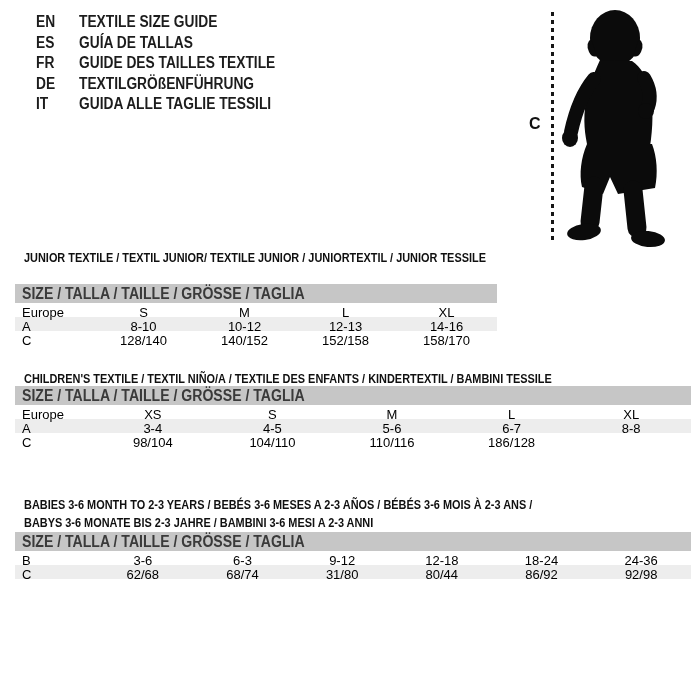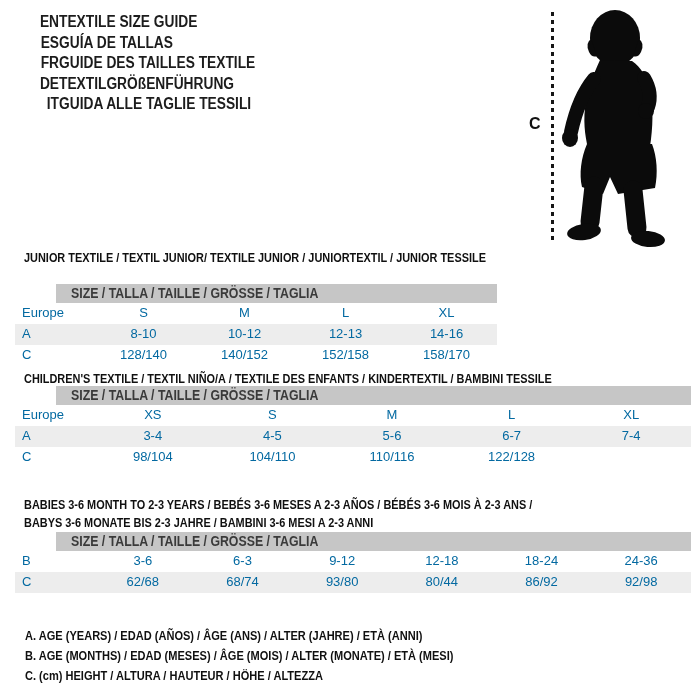--- a/index.html
+++ b/index.html
@@ -1,44 +1,44 @@
 <!DOCTYPE html>
 <html><head>
 <meta charset="utf-8">
 <style>
   html,body{margin:0;padding:0;background:#fff;}
   .page{
     position:relative;width:700px;height:700px;background:#ffffff;
     font-family:"Liberation Sans",sans-serif;color:#1f1f1f;overflow:hidden;
   }
   
-  .lang-list{position:absolute;left:16px;top:12px;text-align:right;}
+  .lang-list{position:absolute;left:36px;top:12px;}
   .lang-row{display:flex;font-weight:bold;font-size:16px;line-height:20.5px;
     transform:scaleX(0.86);transform-origin:0 0;color:#1c1c1c;white-space:nowrap;}
   .lang-code{width:50px;flex:0 0 auto;}
   
   .c-label{position:absolute;left:529px;top:115px;font-weight:bold;font-size:16px;color:#111;}
   .dash-line{position:absolute;left:551px;top:12px;width:3px;height:232px;
     background:repeating-linear-gradient(to bottom,#161616 0 4px,transparent 4px 8px);}
   .toddler{position:absolute;left:556px;top:6px;width:140px;height:244px;}
   
   .tbl{position:absolute;left:15px;}
   .sec1{top:250px;width:482px;}
   .sec2{top:371px;width:676px;}
   .sec3{top:496px;width:676px;}
   .sec-title{font-weight:bold;font-size:13px;line-height:15px;margin-left:9px;
     transform:scaleX(0.84);transform-origin:0 0;white-space:nowrap;color:#101010;}
   .sec1 .title-wrap{margin-bottom:19px;}
   .sec2 .title-wrap{margin-bottom:0;}
   .sec3 .title-wrap{margin-bottom:1px;}
   .sec3 .sec-title{line-height:17.5px;}
   .size-bar{background:#c6c6c6;height:19px;line-height:19px;font-weight:bold;
-    font-size:14px;padding-left:15px;color:#3a3a3a;box-sizing:border-box;margin-left:41px;}
+    font-size:16px;padding-left:7px;color:#3a3a3a;box-sizing:border-box;}
   .size-bar span{display:inline-block;transform:scaleX(0.88);transform-origin:0 0;white-space:nowrap;}
-  .trow{display:grid;height:21px;line-height:19px;font-size:13px;color:#0369a1;}
+  .trow{display:grid;height:14px;line-height:19px;font-size:13px;color:#000000;}
   .cols4{grid-template-columns:78px repeat(4,1fr);}
   .cols5{grid-template-columns:78px repeat(5,1fr);}
   .cols6{grid-template-columns:78px repeat(6,1fr);}
   .trow .lbl{padding-left:7px;text-align:left;}
   .trow .val{text-align:center;}
   .trow.striped{background:#ededed;}
   
   .legend{position:absolute;left:25px;top:626px;}
   .legend-line{font-weight:bold;font-size:13px;line-height:20px;
     transform:scaleX(0.85);transform-origin:0 0;white-space:nowrap;color:#101010;}
@@ -135,28 +135,28 @@
       <span class="val">M</span>
       <span class="val">L</span>
       <span class="val">XL</span>
     </div>
     <div class="trow cols5 striped">
       <span class="lbl">A</span>
       <span class="val">3-4</span>
       <span class="val">4-5</span>
       <span class="val">5-6</span>
       <span class="val">6-7</span>
-      <span class="val">7-4</span>
+      <span class="val">8-8</span>
     </div>
     <div class="trow cols5">
       <span class="lbl">C</span>
       <span class="val">98/104</span>
       <span class="val">104/110</span>
       <span class="val">110/116</span>
-      <span class="val">122/128</span>
+      <span class="val">186/128</span>
     </div>
   </section>
 
   <section class="tbl sec3">
     <div class="title-wrap">
       <div class="sec-title">BABIES 3-6 MONTH TO 2-3 YEARS / BEBÉS 3-6 MESES A 2-3 AÑOS / BÉBÉS 3-6 MOIS À 2-3 ANS /</div>
       <div class="sec-title">BABYS 3-6 MONATE BIS 2-3 JAHRE / BAMBINI 3-6 MESI A 2-3 ANNI</div>
     </div>
     <div class="size-bar">
       <span>SIZE / TALLA / TAILLE / GRÖSSE / TAGLIA</span>
@@ -167,26 +167,21 @@
       <span class="val">6-3</span>
       <span class="val">9-12</span>
       <span class="val">12-18</span>
       <span class="val">18-24</span>
       <span class="val">24-36</span>
     </div>
     <div class="trow cols6 striped">
       <span class="lbl">C</span>
       <span class="val">62/68</span>
       <span class="val">68/74</span>
-      <span class="val">93/80</span>
+      <span class="val">31/80</span>
       <span class="val">80/44</span>
       <span class="val">86/92</span>
       <span class="val">92/98</span>
     </div>
   </section>
 
-  <div class="legend">
-    <div class="legend-line">A. AGE (YEARS) / EDAD (AÑOS) / ÂGE (ANS) / ALTER (JAHRE) / ETÀ (ANNI)</div>
-    <div class="legend-line">B. AGE (MONTHS) / EDAD (MESES) / ÂGE (MOIS) / ALTER (MONATE) / ETÀ (MESI)</div>
-    <div class="legend-line">C. (cm) HEIGHT / ALTURA / HAUTEUR / HÖHE / ALTEZZA</div>
-  </div>
 
 </div>
 
 </body></html>

